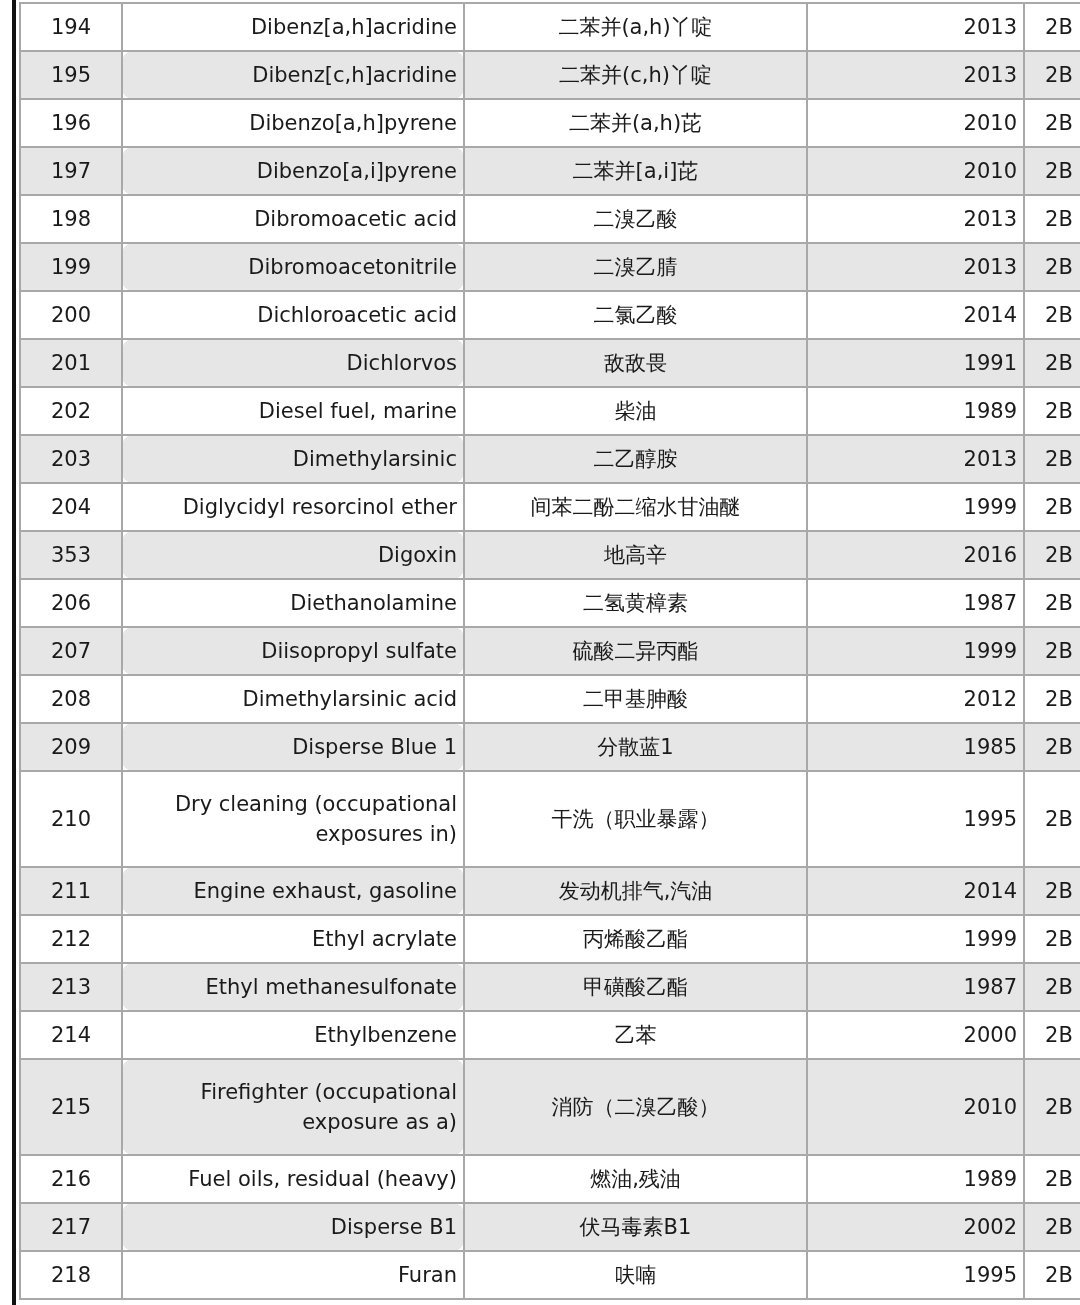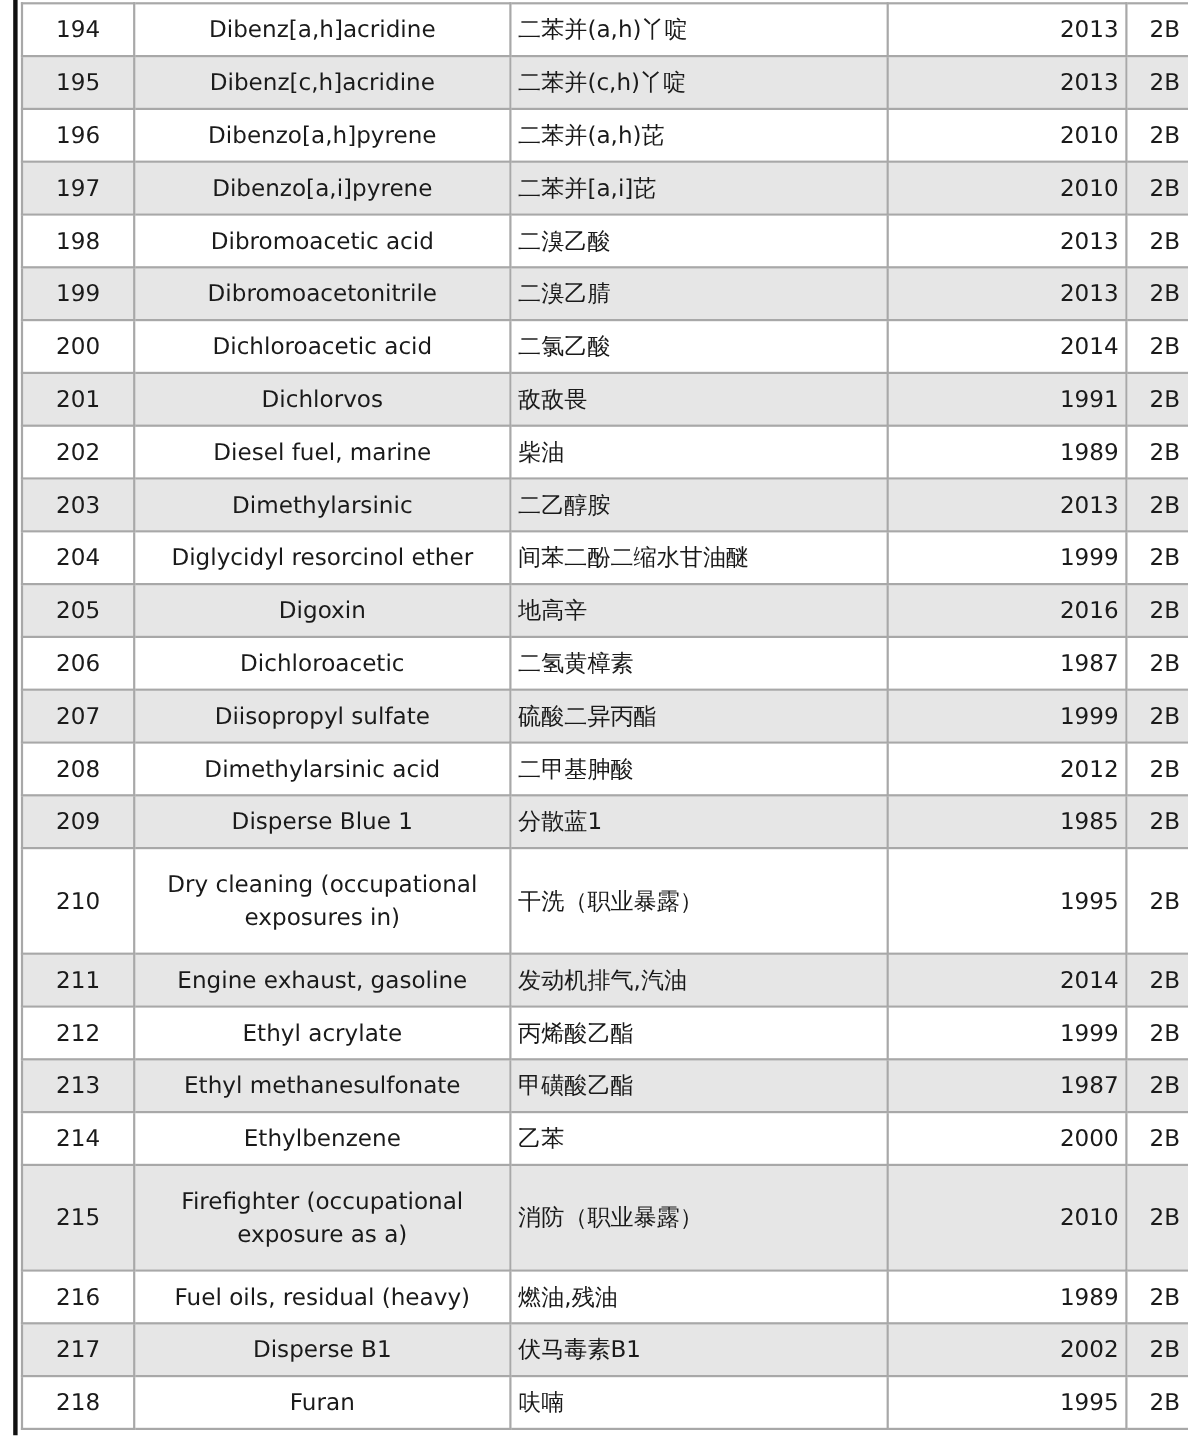--- a/index.html
+++ b/index.html
@@ -42,22 +42,22 @@
     vertical-align: middle;
     overflow: hidden;
     white-space: nowrap;
   }
   table.carcinogens tr { height: 48px; }
   table.carcinogens tr.tall { height: 96px; }
   table.carcinogens tr.tall td.en { white-space: normal; margin-top: 44px; }
   table.carcinogens tr:nth-child(even) td { background: #e6e6e6; }
   table.carcinogens tr:nth-child(odd) td { background: #ffffff; }
   td.num { text-align: center; padding-right: 8px; }
-  td.en { text-align: center; }
-  td.zh { text-align: left; }
+  td.en { text-align: right; border-radius: 11px; }
+  td.zh { text-align: center; }
   td.year { text-align: right; }
   td.group { text-align: center; padding-left: 18px; }
   col.c1 { width: 102px; }
   col.c2 { width: 342px; }
   col.c3 { width: 343px; }
   col.c4 { width: 217px; }
   col.c5 { width: 70px; }
 </style>
 </head>
 <body>
@@ -143,29 +143,29 @@
         <td class="group">2B</td>
       </tr>
       <tr>
         <td class="num">204</td>
         <td class="en">Diglycidyl resorcinol ether</td>
         <td class="zh">间苯二酚二缩水甘油醚</td>
         <td class="year">1999</td>
         <td class="group">2B</td>
       </tr>
       <tr>
-        <td class="num">205</td>
+        <td class="num">353</td>
         <td class="en">Digoxin</td>
         <td class="zh">地高辛</td>
         <td class="year">2016</td>
         <td class="group">2B</td>
       </tr>
       <tr>
         <td class="num">206</td>
-        <td class="en">Dichloroacetic</td>
+        <td class="en">Diethanolamine</td>
         <td class="zh">二氢黄樟素</td>
         <td class="year">1987</td>
         <td class="group">2B</td>
       </tr>
       <tr>
         <td class="num">207</td>
         <td class="en">Diisopropyl sulfate</td>
         <td class="zh">硫酸二异丙酯</td>
         <td class="year">1999</td>
         <td class="group">2B</td>
@@ -215,21 +215,21 @@
       <tr>
         <td class="num">214</td>
         <td class="en">Ethylbenzene</td>
         <td class="zh">乙苯</td>
         <td class="year">2000</td>
         <td class="group">2B</td>
       </tr>
       <tr class="tall">
         <td class="num">215</td>
         <td class="en">Firefighter (occupational exposure as a)</td>
-        <td class="zh">消防（职业暴露）</td>
+        <td class="zh">消防（二溴乙酸）</td>
         <td class="year">2010</td>
         <td class="group">2B</td>
       </tr>
       <tr>
         <td class="num">216</td>
         <td class="en">Fuel oils, residual (heavy)</td>
         <td class="zh">燃油,残油</td>
         <td class="year">1989</td>
         <td class="group">2B</td>
       </tr>

